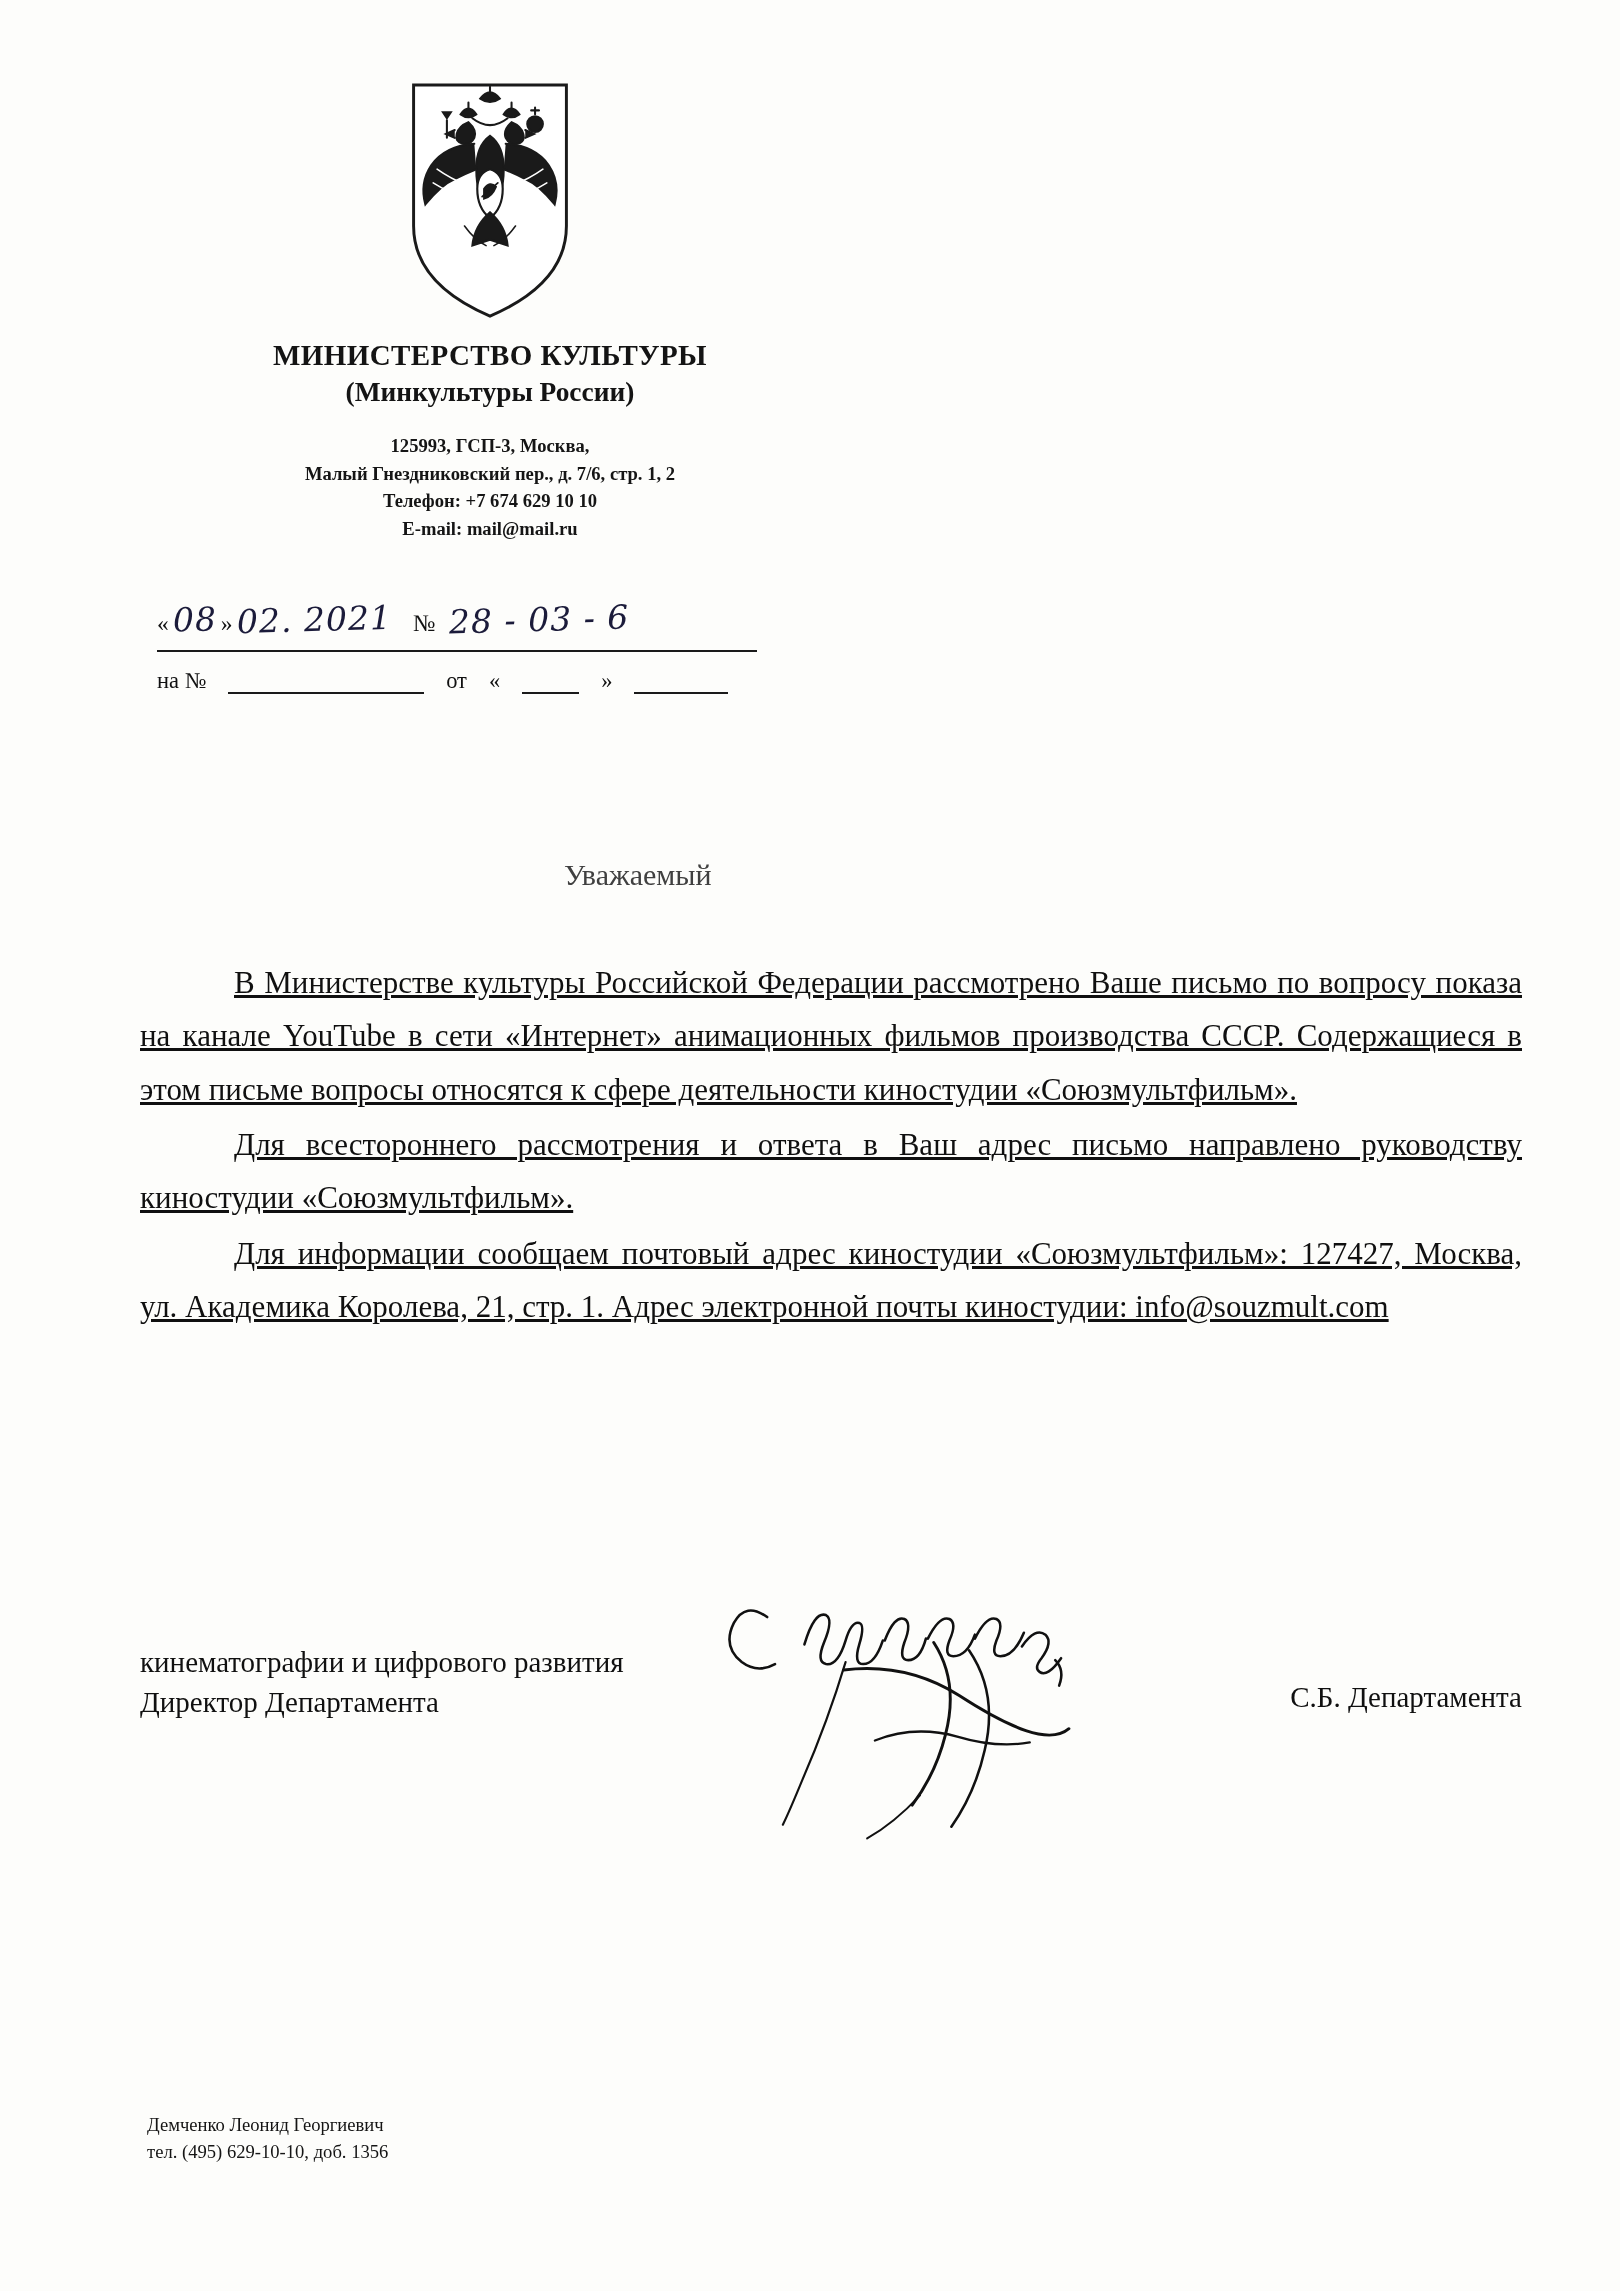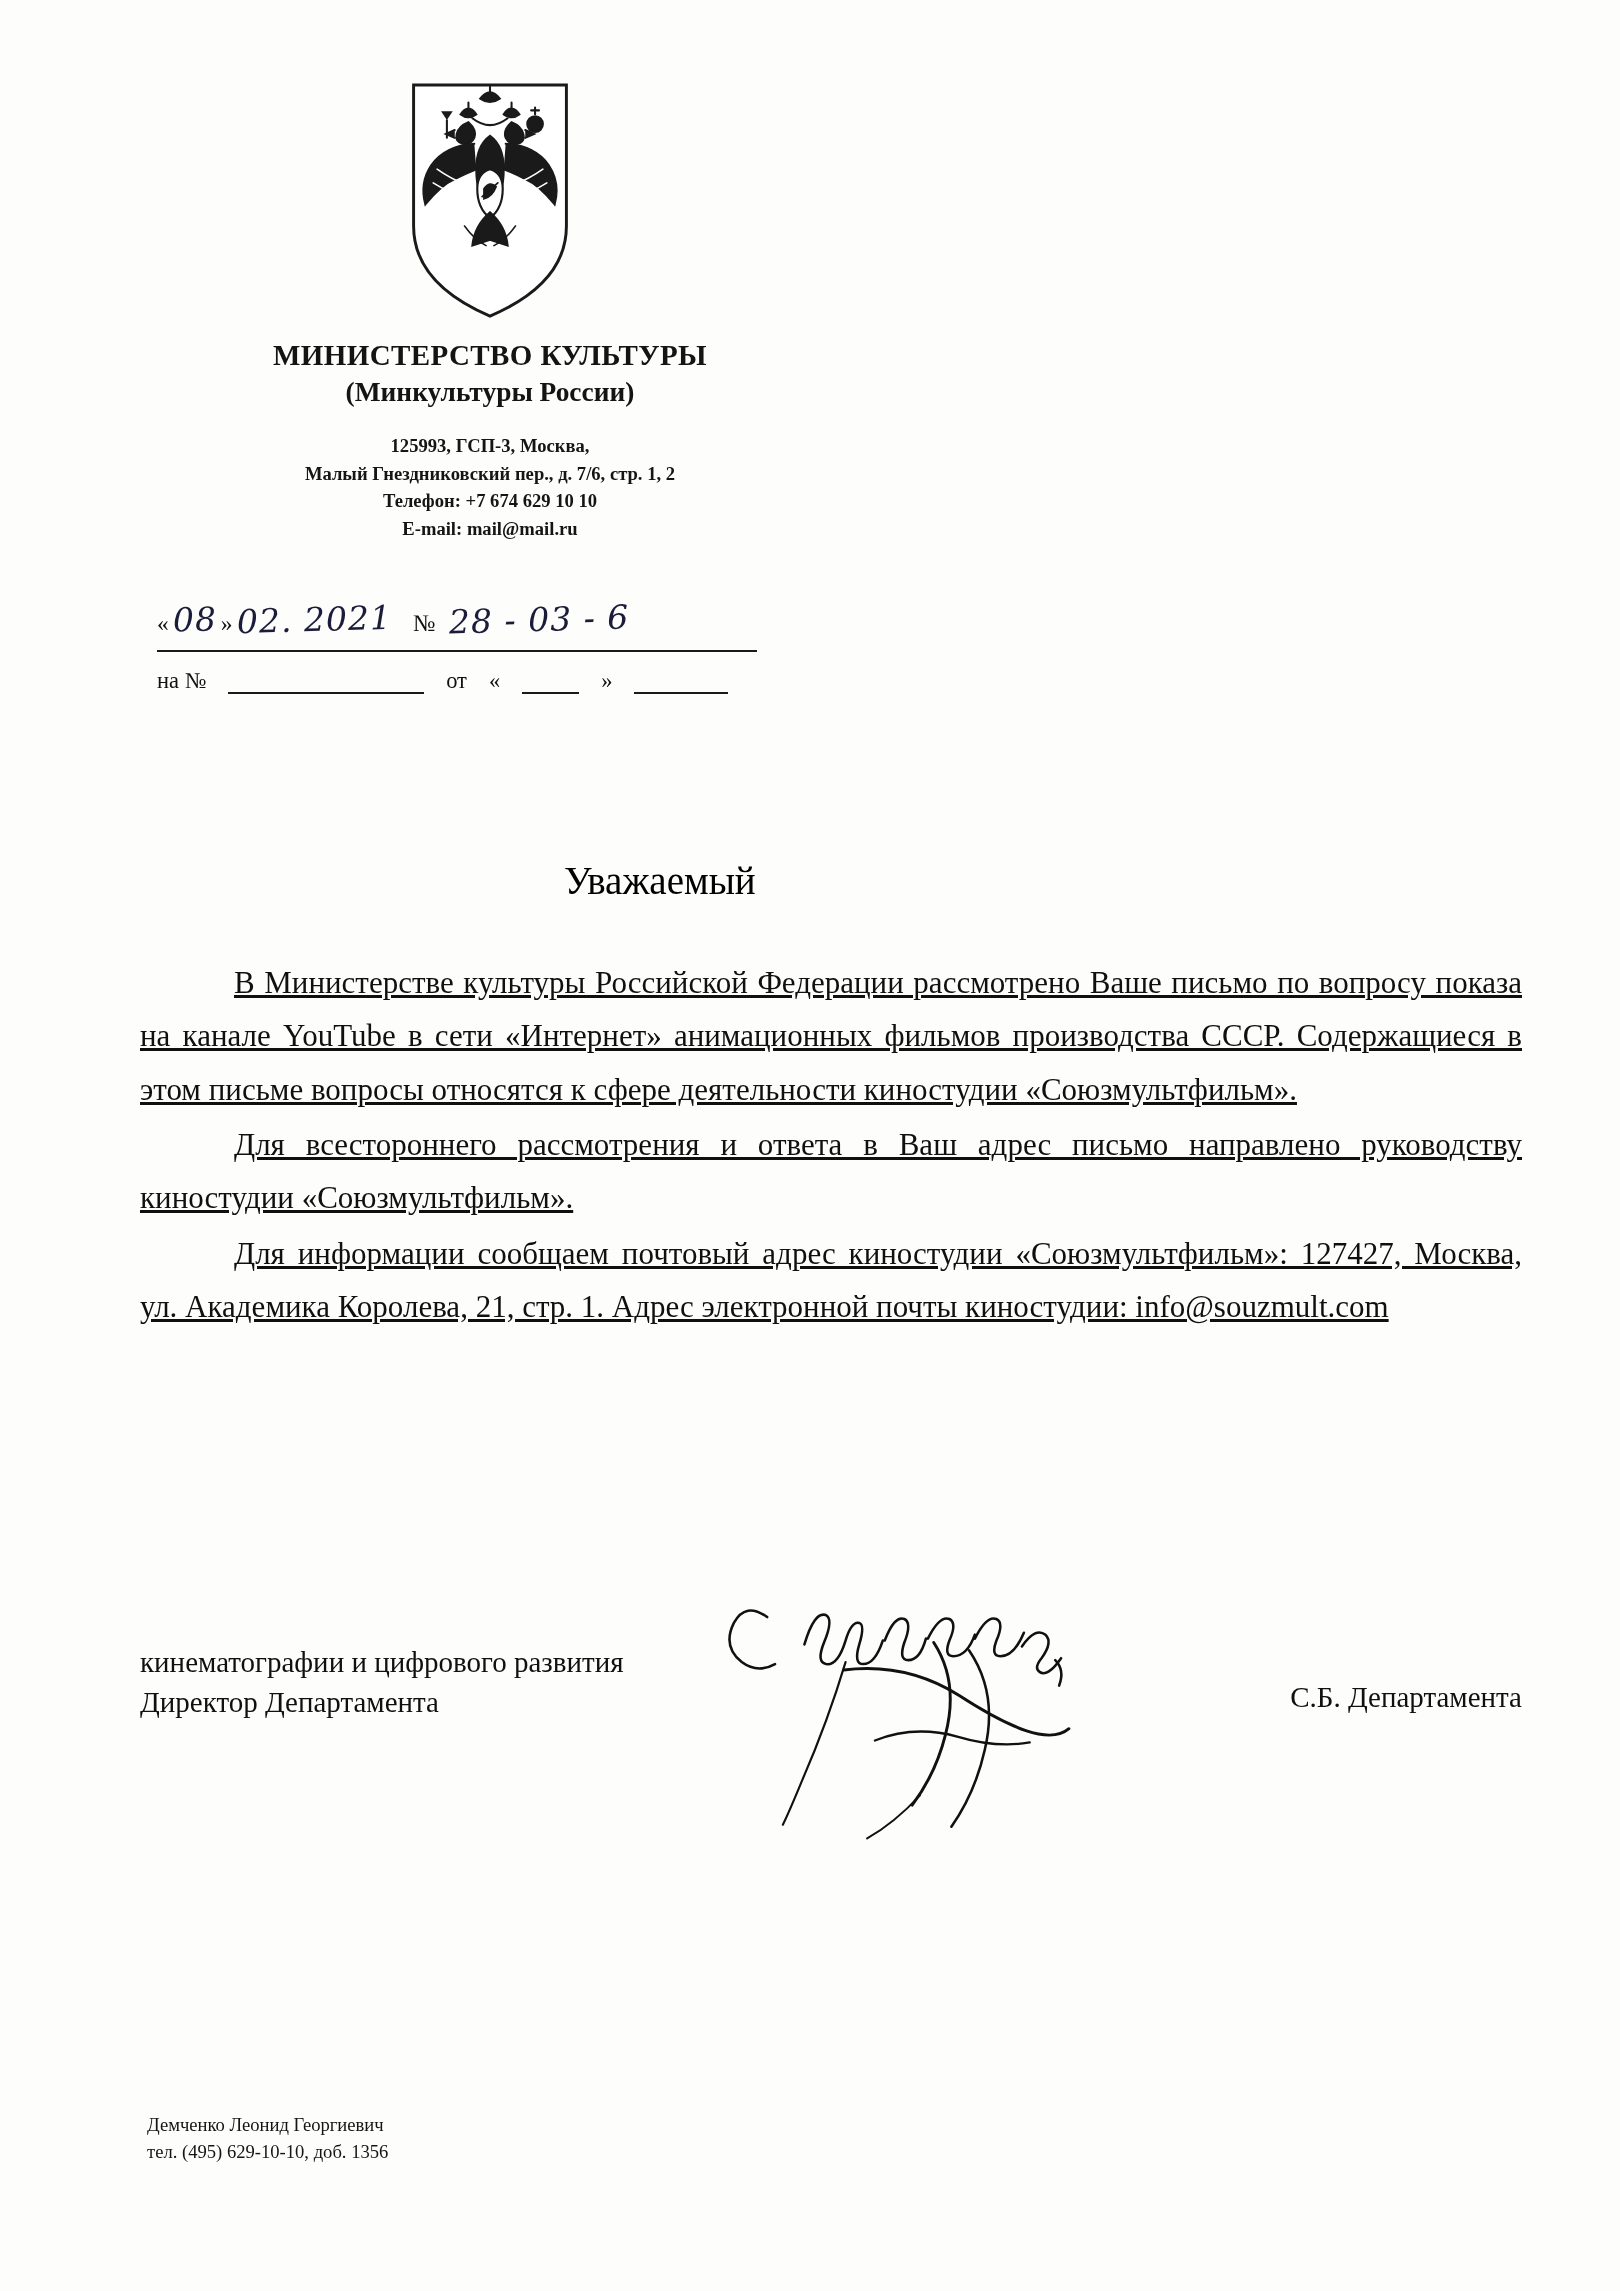--- a/index.html
+++ b/index.html
@@ -114,23 +114,23 @@
   }
   .blank.w1 { width: 196px; }
   .blank.w2 { width: 57px; }
   .blank.w3 { width: 94px; }
 
   
   .salutation {
     position: absolute;
     left: 564px;
     top: 858px;
-    font-size: 39px;
-    font-family: "Liberation Serif", serif;
-    color: #000000;
+    font-size: 30px;
+    font-family: "Liberation Serif", serif;
+    color: #404040;
   }
 
   .body-text {
     position: absolute;
     left: 140px;
     top: 956px;
     width: 1382px;
     font-family: "Liberation Serif", serif;
     font-size: 31px;
     line-height: 1.72;

